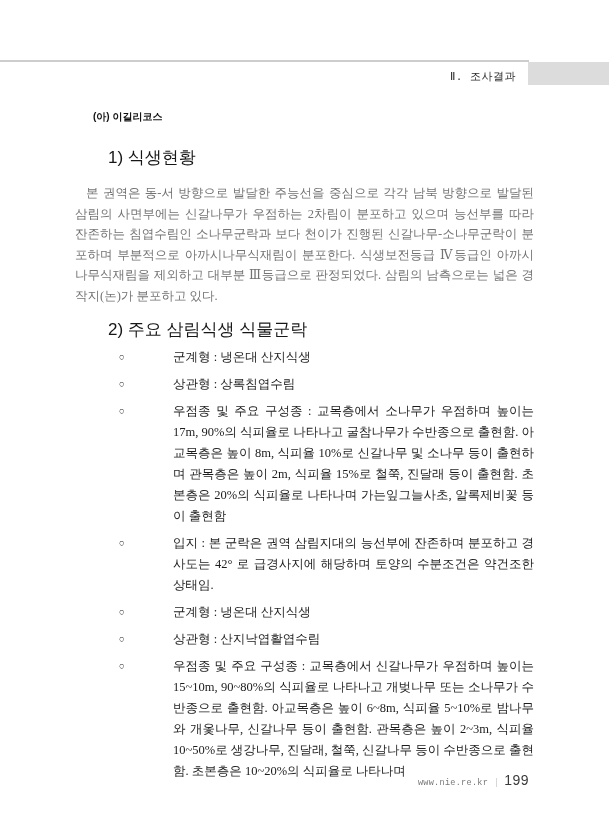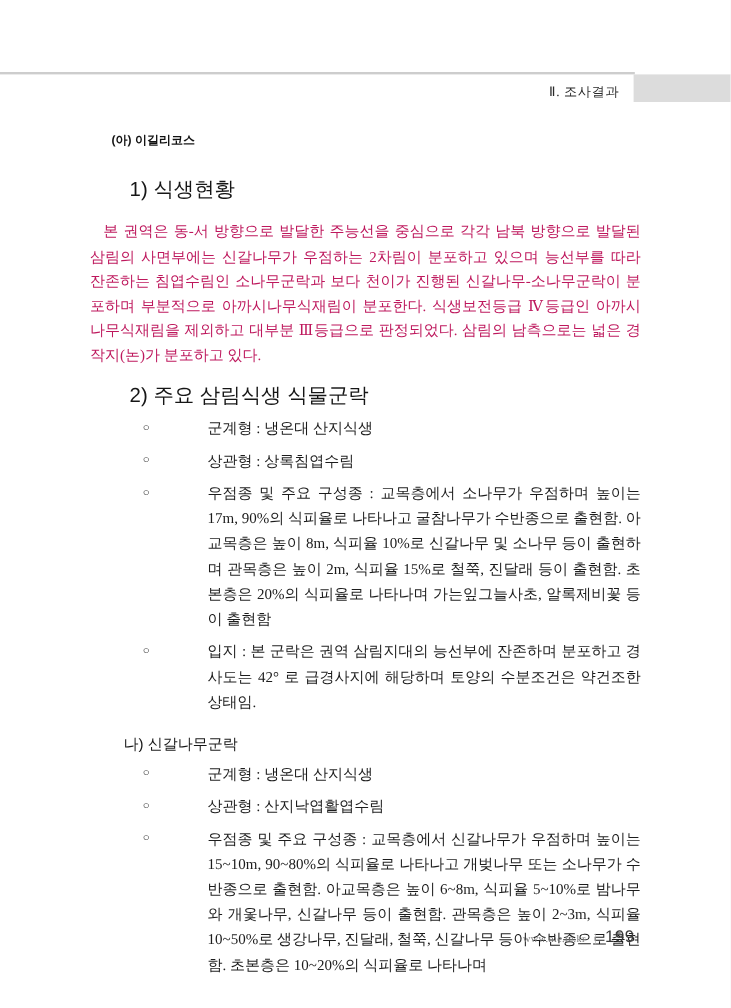--- a/index.html
+++ b/index.html
@@ -19,21 +19,21 @@
     width:529px; height:2px;
     background:#cdcdcd;
   }
   .header-tab {
     position:absolute; right:0; top:62px;
     width:81px; height:23px;
     background:#dcdcdc;
   }
   .header-breadcrumb {
     position:absolute; top:69px; right:93px;
-    font-family:Liberation Serif, serif;
+    font-family:Liberation Mono, monospace;
     font-size:11px; color:#2a2a2a; letter-spacing:0.5px;
     white-space:nowrap;
   }
 
   
   .content {
     position:absolute; left:75px; top:102px; width:459px;
   }
   .section-title {
     margin:8px 0 0 18px;
@@ -42,21 +42,21 @@
   }
   .sub-title {
     margin:22px 0 0 33px;
     font-family:"Liberation Sans","DejaVu Sans",sans-serif;
     font-size:17px; font-weight:400; color:#161616;
   }
   .body-para {
     margin:14px 0 0 0;
     font-size:12.5px; line-height:20.5px;
     text-align:justify; text-indent:11px;
-    color:#be185d;
+    color:#737373;
   }
   .sub-title.second { margin-top:12px; }
   .group-title {
     margin:16px 0 0 28px;
     font-family:"Liberation Sans","DejaVu Sans",sans-serif;
     font-size:12.5px; font-weight:400; color:#161616;
   }
   .bullet-item {
     display:flex; align-items:flex-start;
     margin:6px 0 0 44px;
@@ -71,21 +71,21 @@
     text-align:justify; color:#1c1c1c;margin-left:36px;
   }
 
   
   .page-footer {
     position:absolute; top:772px; right:80px;
     display:flex; align-items:baseline; gap:7px;
     white-space:nowrap;
   }
   .footer-site {
-    font-family:Liberation Serif, serif;
+    font-family:Liberation Mono, monospace;
     font-size:8.5px; color:#777; letter-spacing:0.3px;
   }
   .footer-divider { font-size:10px; color:#b5b5b5; }
   .footer-page-number {
     font-family:"Liberation Sans","DejaVu Sans",sans-serif;
     font-size:14px; color:#3a3a3a; letter-spacing:0.5px;
   }
 </style>
 </head>
 <body>
@@ -117,21 +117,20 @@
     </div>
     <div class="bullet-item">
       <span class="bullet-marker">○</span>
       <div class="bullet-text">우점종 및 주요 구성종 : 교목층에서 소나무가 우점하며 높이는 17m, 90%의 식피율로 나타나고 굴참나무가 수반종으로 출현함. 아교목층은 높이 8m, 식피율 10%로 신갈나무 및 소나무 등이 출현하며 관목층은 높이 2m, 식피율 15%로 철쭉, 진달래 등이 출현함. 초본층은 20%의 식피율로 나타나며 가는잎그늘사초, 알록제비꽃 등이 출현함</div>
     </div>
     <div class="bullet-item">
       <span class="bullet-marker">○</span>
       <div class="bullet-text">입지 : 본 군락은 권역 삼림지대의 능선부에 잔존하며 분포하고 경사도는 42° 로 급경사지에 해당하며 토양의 수분조건은 약건조한 상태임.</div>
     </div>
 
-    <div class="group-title">나) 신갈나무군락</div>
 
     <div class="bullet-item">
       <span class="bullet-marker">○</span>
       <div class="bullet-text">군계형 : 냉온대 산지식생</div>
     </div>
     <div class="bullet-item">
       <span class="bullet-marker">○</span>
       <div class="bullet-text">상관형 : 산지낙엽활엽수림</div>
     </div>
     <div class="bullet-item">

